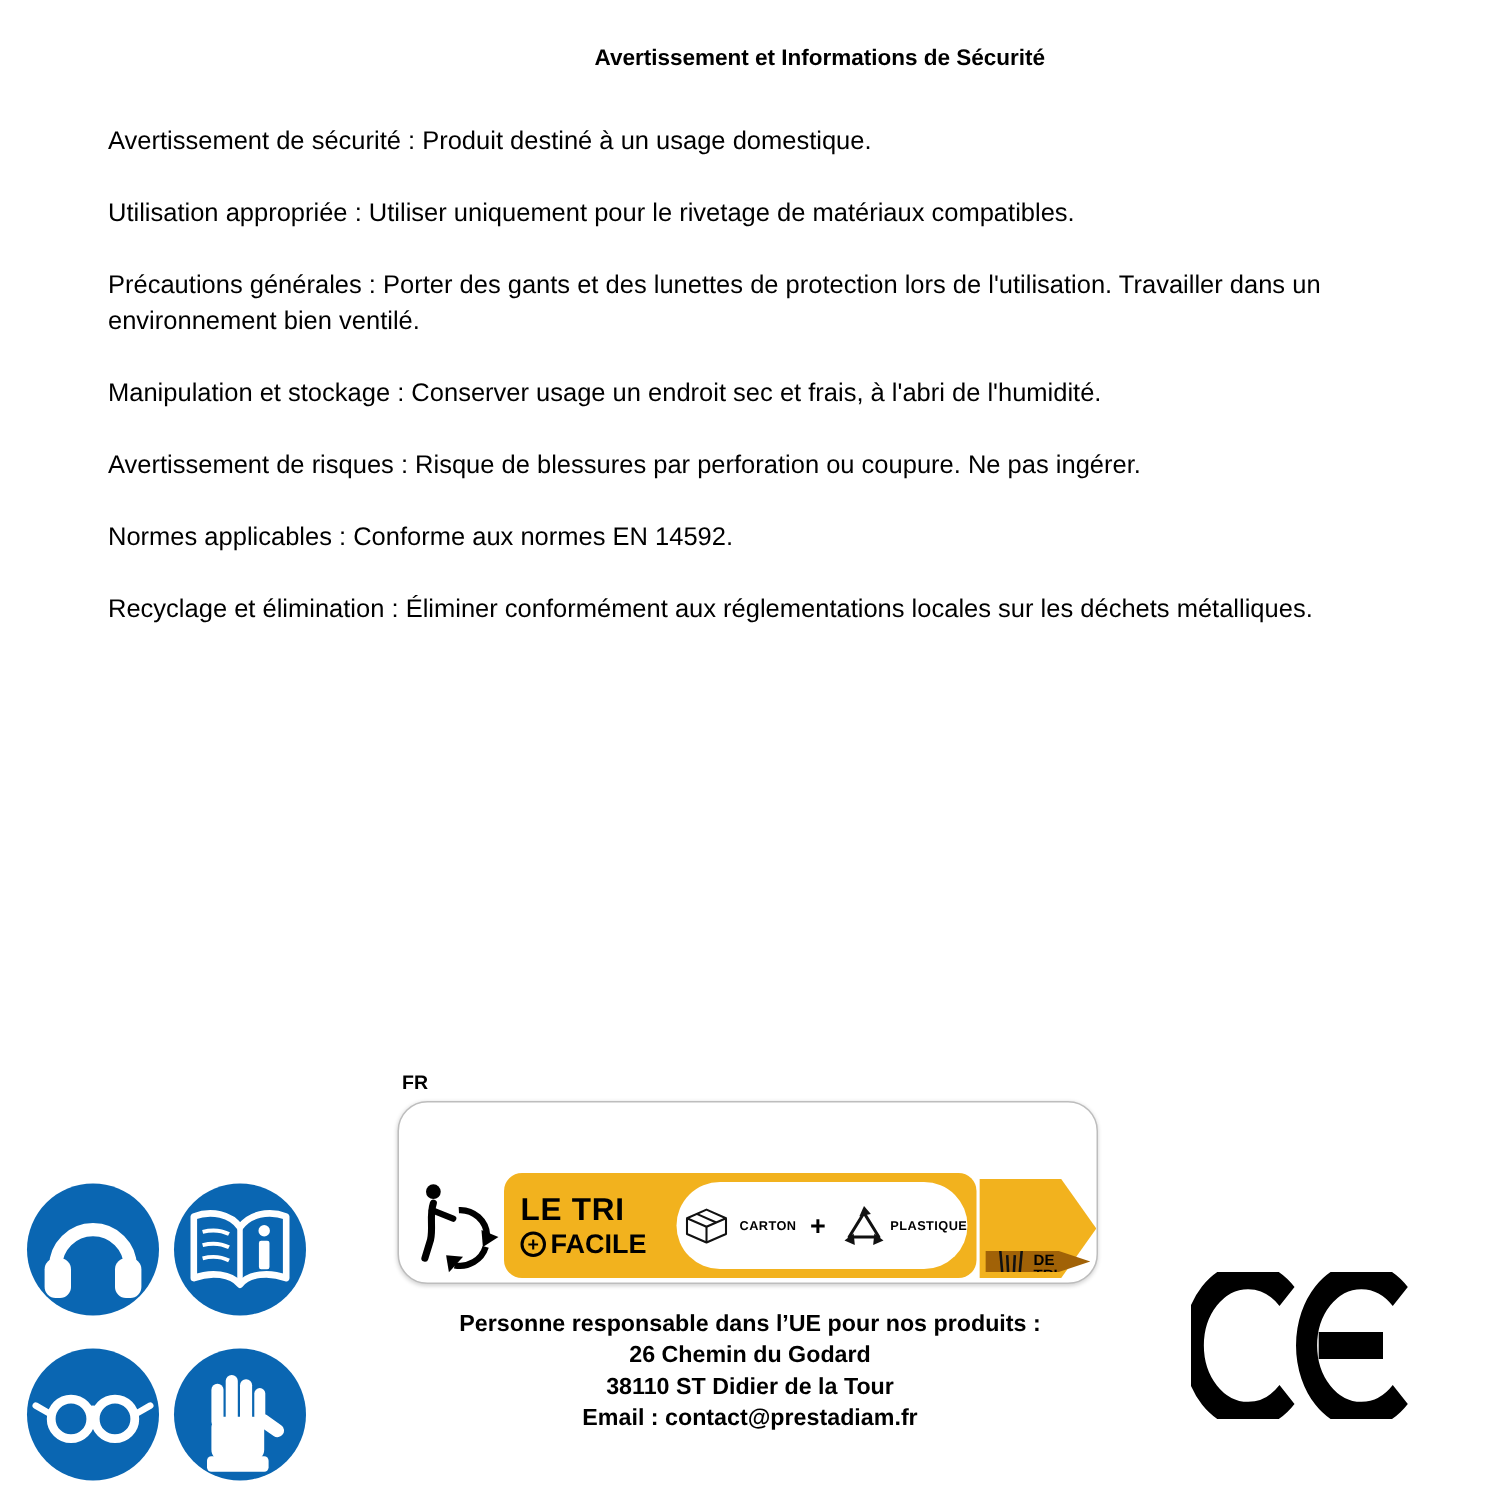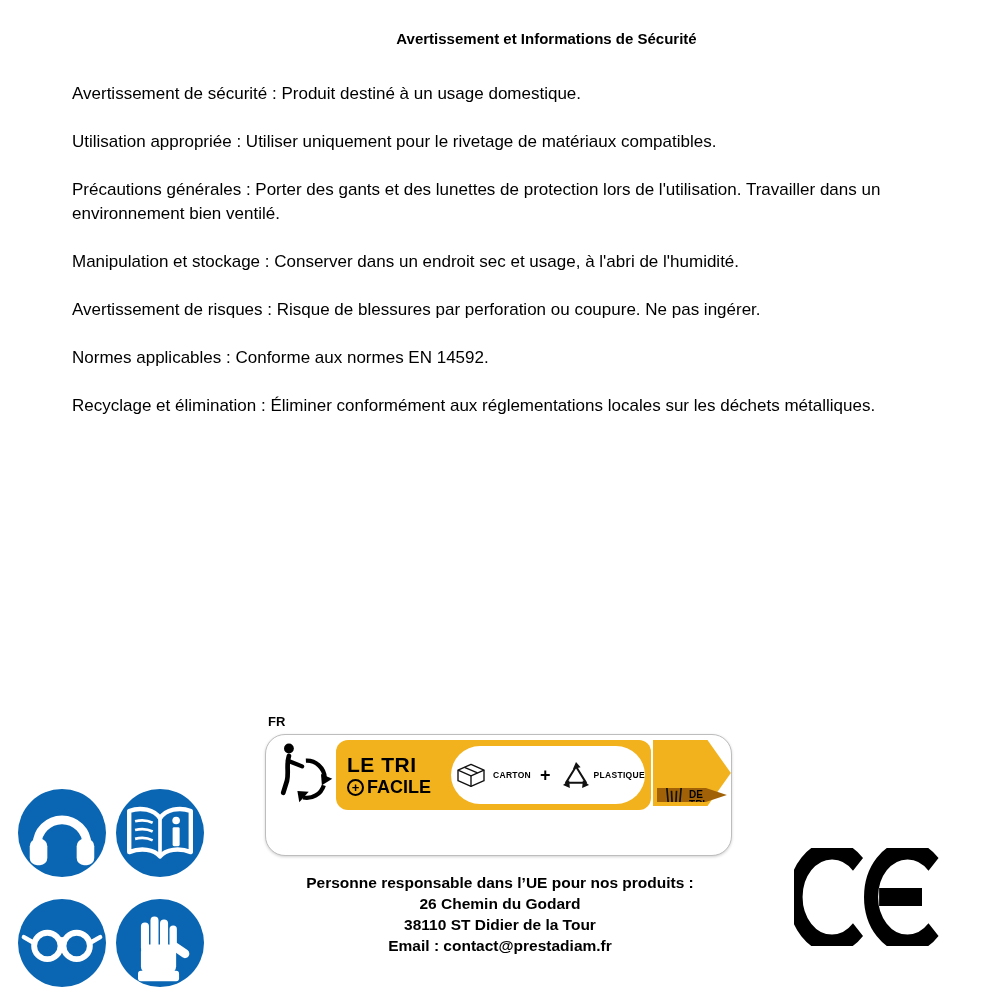--- a/index.html
+++ b/index.html
@@ -28,21 +28,21 @@
 
   
   .fr-tag{position:absolute;left:268px;top:714px;font-size:13px;font-weight:bold;}
   .tri-label{
     position:absolute;left:265px;top:734px;width:467px;height:122px;
     background:#fff;border:1.5px solid #bdbdbd;border-radius:20px;
     box-shadow:0 1px 3px rgba(0,0,0,.18);
     box-sizing:border-box;padding:5px 6px 3px 6px;
     display:flex;flex-direction:column;
   }
-  .label-row{display:flex;align-items:flex-start;flex:1;}
+  .label-row{display:flex;align-items:flex-end;flex:1;}
   .triman-box{width:74px;display:flex;justify-content:center;align-items:center;}
   .yellow-zone{
     flex:1;height:70px;background:#F2B21E;border-radius:12px;
     display:flex;align-items:center;padding:0 6px;gap:6px;box-sizing:border-box;
   }
   .tri-text{width:98px;padding-left:5px;}
   .tri-line1{font-size:21px;font-weight:800;letter-spacing:.5px;}
   .tri-line2{font-size:18px;font-weight:800;display:flex;align-items:center;gap:3px;}
   .plus-circle{
     width:17px;height:17px;border:2px solid #000;border-radius:50%;
@@ -79,21 +79,21 @@
 </style>
 </head>
 <body>
 
 <div class="title">Avertissement et Informations de Sécurité</div>
 
 <div class="content">
   <p>Avertissement de sécurité : Produit destiné à un usage domestique.</p>
   <p>Utilisation appropriée : Utiliser uniquement pour le rivetage de matériaux compatibles.</p>
   <p>Précautions générales : Porter des gants et des lunettes de protection lors de l'utilisation. Travailler dans un environnement bien ventilé.</p>
-  <p>Manipulation et stockage : Conserver dans un endroit sec et usage, à l'abri de l'humidité.</p>
+  <p>Manipulation et stockage : Conserver usage un endroit sec et frais, à l'abri de l'humidité.</p>
   <p>Avertissement de risques : Risque de blessures par perforation ou coupure. Ne pas ingérer.</p>
   <p>Normes applicables : Conforme aux normes EN 14592.</p>
   <p>Recyclage et élimination : Éliminer conformément aux réglementations locales sur les déchets métalliques.</p>
 </div>
 
 <div class="m-icon" id="icon-ear">
   <svg viewBox="0 0 60 60">
     <path d="M13 38 a17 17 0 0 1 34 0" fill="none" stroke="#fff" stroke-width="6"></path>
     <rect x="8" y="34" width="12" height="18" rx="5" fill="#fff"></rect>
     <rect x="40" y="34" width="12" height="18" rx="5" fill="#fff"></rect>

